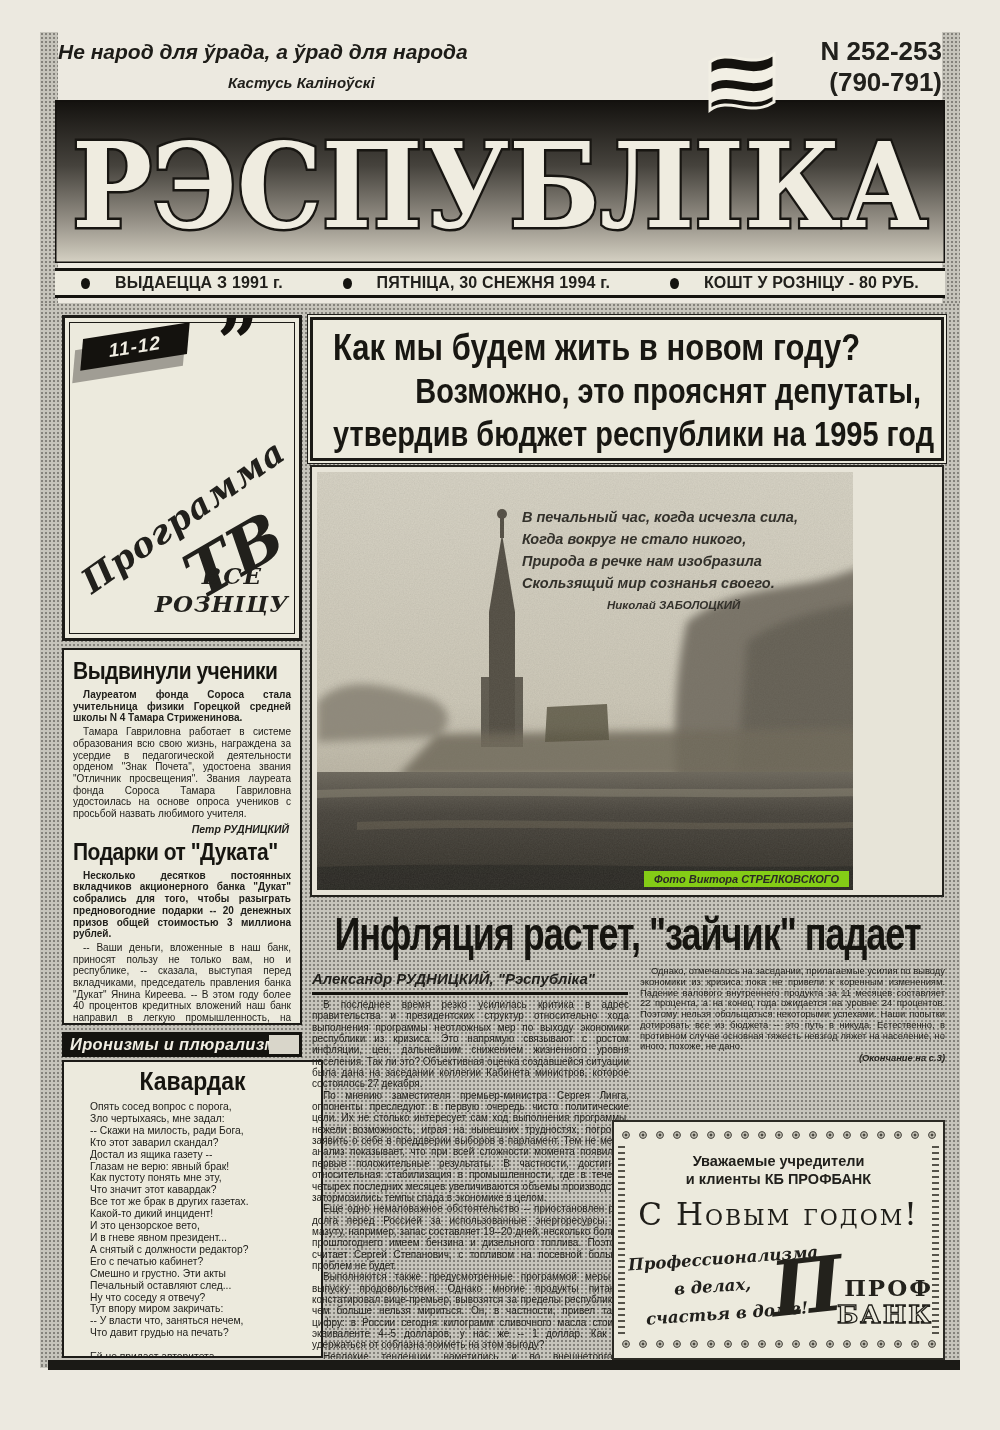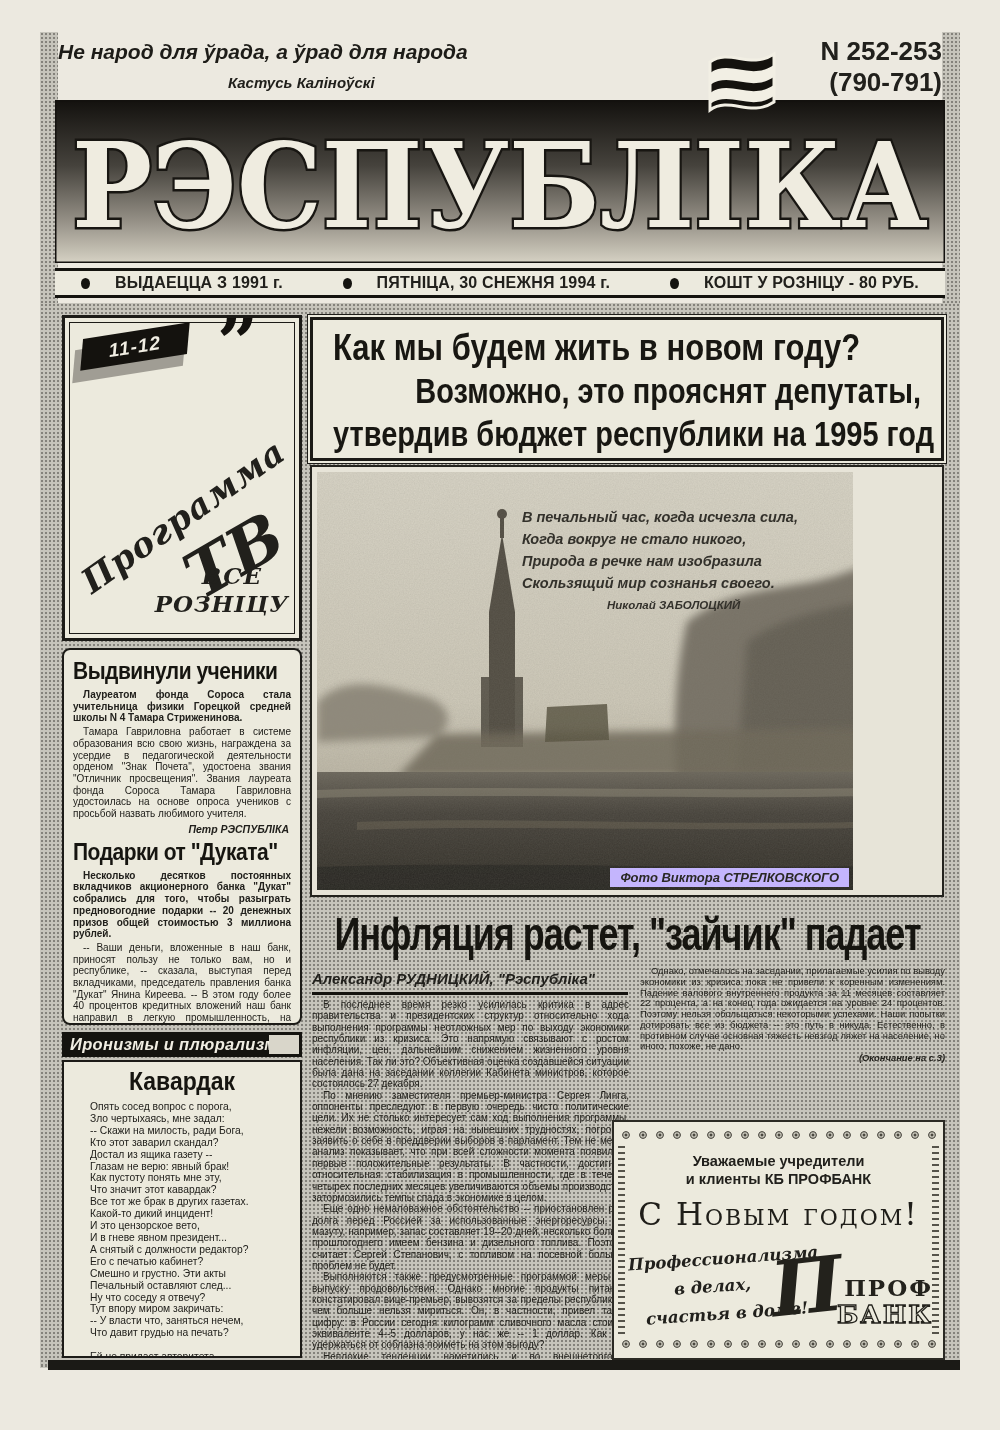--- a/index.html
+++ b/index.html
@@ -40,34 +40,34 @@
   .hl{font-weight:bold;color:#181712;transform:scaleY(1.22);transform-origin:center;white-space:nowrap;}
   .hl1{font-size:31px;text-align:left;margin-top:4px;}
   .hl2{font-size:29px;text-align:right;margin-top:9px;}
   .hl3{font-size:29px;text-align:center;margin-top:10px;}
 
   
   .photo-box{left:310px;top:465px;width:634px;height:432px;border:2px solid #24231e;background:#e7e4d8;padding:5px;box-sizing:border-box;}
   .photo-inner{position:relative;width:536px;height:418px;overflow:hidden;}
   .poem{position:absolute;left:205px;top:34px;font-style:italic;font-weight:bold;font-size:14.5px;line-height:22px;color:#33312b;white-space:pre-line;z-index:3;}
   .poem-author{position:absolute;left:290px;top:127px;font-style:italic;font-weight:bold;font-size:11.5px;color:#33312b;z-index:3;}
-  .credit{position:absolute;right:4px;bottom:3px;background:#c4b5fd;padding:2px 10px;font-style:italic;font-weight:bold;font-size:13px;color:#2a2925;z-index:3;}
-
-  
-  .news-box{left:62px;top:648px;width:240px;height:377px;padding:6px 9px;overflow:hidden;border-radius:8px;}
+  .credit{position:absolute;right:4px;bottom:3px;background:#84cc16;padding:2px 10px;font-style:italic;font-weight:bold;font-size:11px;color:#2a2925;z-index:3;}
+
+  
+  .news-box{left:62px;top:648px;width:240px;height:377px;padding:6px 9px;overflow:hidden;}
   .art-title{font-weight:bold;font-size:21px;letter-spacing:-.5px;transform:scaleY(1.18);transform-origin:left center;white-space:nowrap;margin:3px 0 6px 0;color:#161510;}
   .lead{font-weight:bold;font-size:10px;line-height:11.7px;text-align:justify;margin:0 0 2px 0;text-indent:10px;}
   .body-t{font-size:10px;line-height:11.7px;text-align:justify;margin:0;text-indent:10px;}
   .author{text-align:right;font-weight:bold;font-style:italic;font-size:10.5px;margin:3px 2px 5px 0;}
 
   
   .rubric{left:62px;top:1032px;width:240px;height:25px;background:#14130f;z-index:2;display:flex;align-items:center;}
   .rubric-label{color:#f0ede2;font-style:italic;font-weight:bold;font-size:16.5px;padding-left:8px;letter-spacing:.3px;}
   .rubric-sq{position:absolute;right:3px;top:3px;width:30px;height:19px;background:#d9d6ca;}
-  .kav-box{left:62px;top:1060px;width:240px;height:298px;border-width:2.5px;padding:4px 8px;overflow:hidden;}
+  .kav-box{left:62px;top:1060px;width:261px;height:298px;border-width:2.5px;padding:4px 8px;overflow:hidden;}
   .kav-title{text-align:center;font-weight:bold;font-size:23px;transform:scaleY(1.12);margin:2px 0 6px 0;color:#161510;}
   .kav-poem{margin-left:18px;font-size:10.3px;line-height:11.9px;white-space:pre-line;}
 
   
   .inf-title{left:310px;top:908px;width:635px;text-align:center;font-weight:bold;font-size:36px;letter-spacing:-1px;transform:scaleY(1.28);transform-origin:center top;color:#161510;z-index:2;white-space:nowrap;}
   .byline{left:312px;top:970px;width:316px;font-weight:bold;font-style:italic;font-size:15px;border-bottom:3px solid #14130f;padding-bottom:5px;z-index:2;}
   .col{position:absolute;z-index:2;font-size:10px;line-height:11.35px;text-align:justify;color:#23221d;}
   .col p{margin:0;text-indent:11px;}
   .col1{left:312px;top:999px;width:317px;height:360px;overflow:hidden;}
   .col2{left:640px;top:966px;width:305px;height:150px;overflow:hidden;font-size:9.4px;line-height:10.75px;}
@@ -208,21 +208,21 @@
 Скользящий мир сознанья своего.</div>
     <div class="poem-author">Николай ЗАБОЛОЦКИЙ</div>
     <div class="credit">Фото Виктора СТРЕЛКОВСКОГО</div>
   </div>
 </div>
 
 <div class="box news-box">
   <div class="art-title">Выдвинули ученики</div>
   <p class="lead">Лауреатом фонда Сороса стала учительница физики Горецкой средней школы N 4 Тамара Стриженинова.</p>
   <p class="body-t">Тамара Гавриловна работает в системе образования всю свою жизнь, награждена за усердие в педагогической деятельности орденом "Знак Почета", удостоена звания "Отличник просвещения". Звания лауреата фонда Сороса Тамара Гавриловна удостоилась на основе опроса учеников с просьбой назвать любимого учителя.</p>
-  <div class="author">Петр РЭСПУБЛІКА</div>
+  <div class="author">Петр РУДНИЦКИЙ</div>
   <div class="art-title">Подарки от "Дуката"</div>
   <p class="lead">Несколько десятков постоянных вкладчиков акционерного банка "Дукат" собрались для того, чтобы разыграть предновогодние подарки -- 20 денежных призов общей стоимостью 3 миллиона рублей.</p>
   <p class="body-t">-- Ваши деньги, вложенные в наш банк, приносят пользу не только вам, но и республике, -- сказала, выступая перед вкладчиками, председатель правления банка "Дукат" Янина Киреева. -- В этом году более 40 процентов кредитных вложений наш банк направил в легкую промышленность, на производство товаров народного потребления, 5 миллиардов рублей были использованы на развитие производства.</p>
 
 </div>
 
 <div class="abs rubric">
   <span class="rubric-label">Иронизмы и плюрализмы</span>
   <span class="rubric-sq"></span>
 </div>

